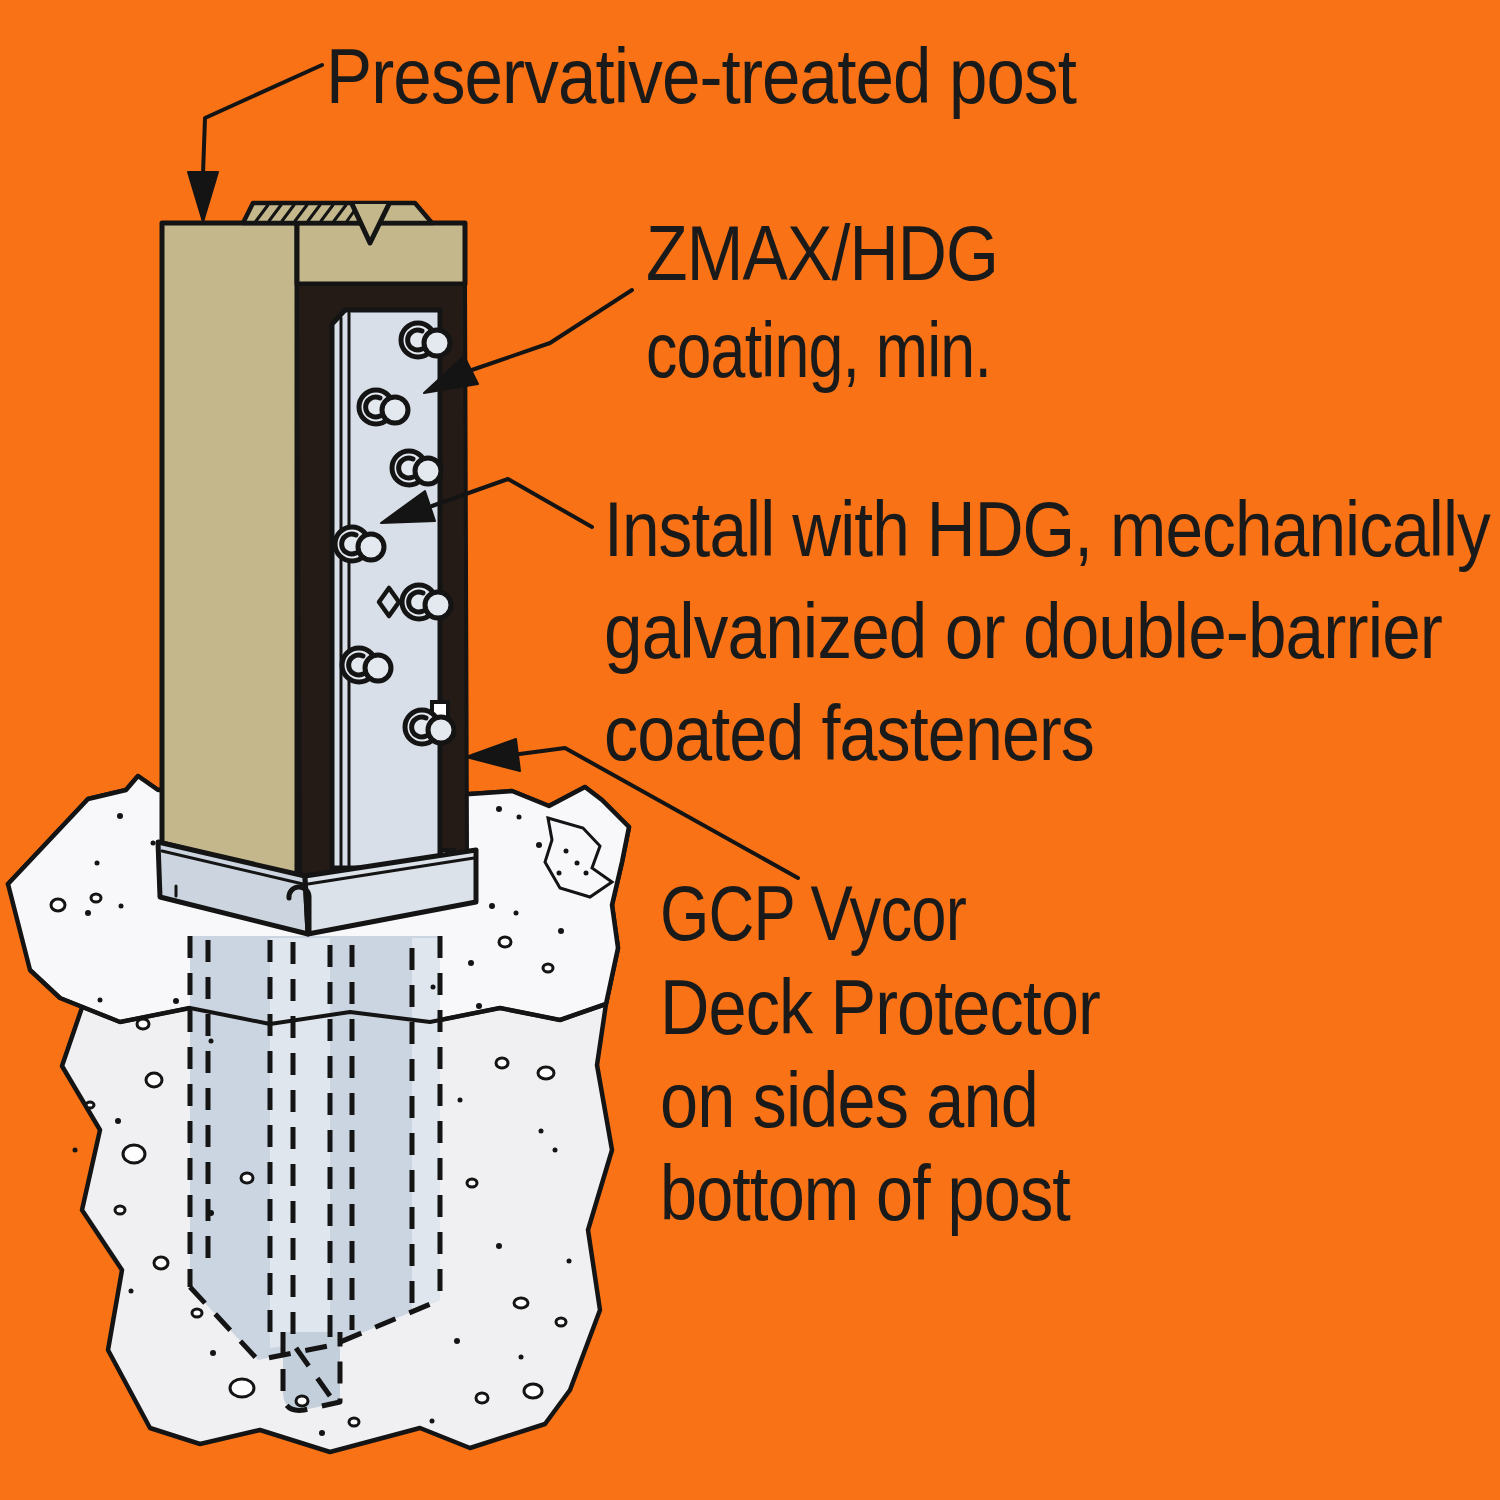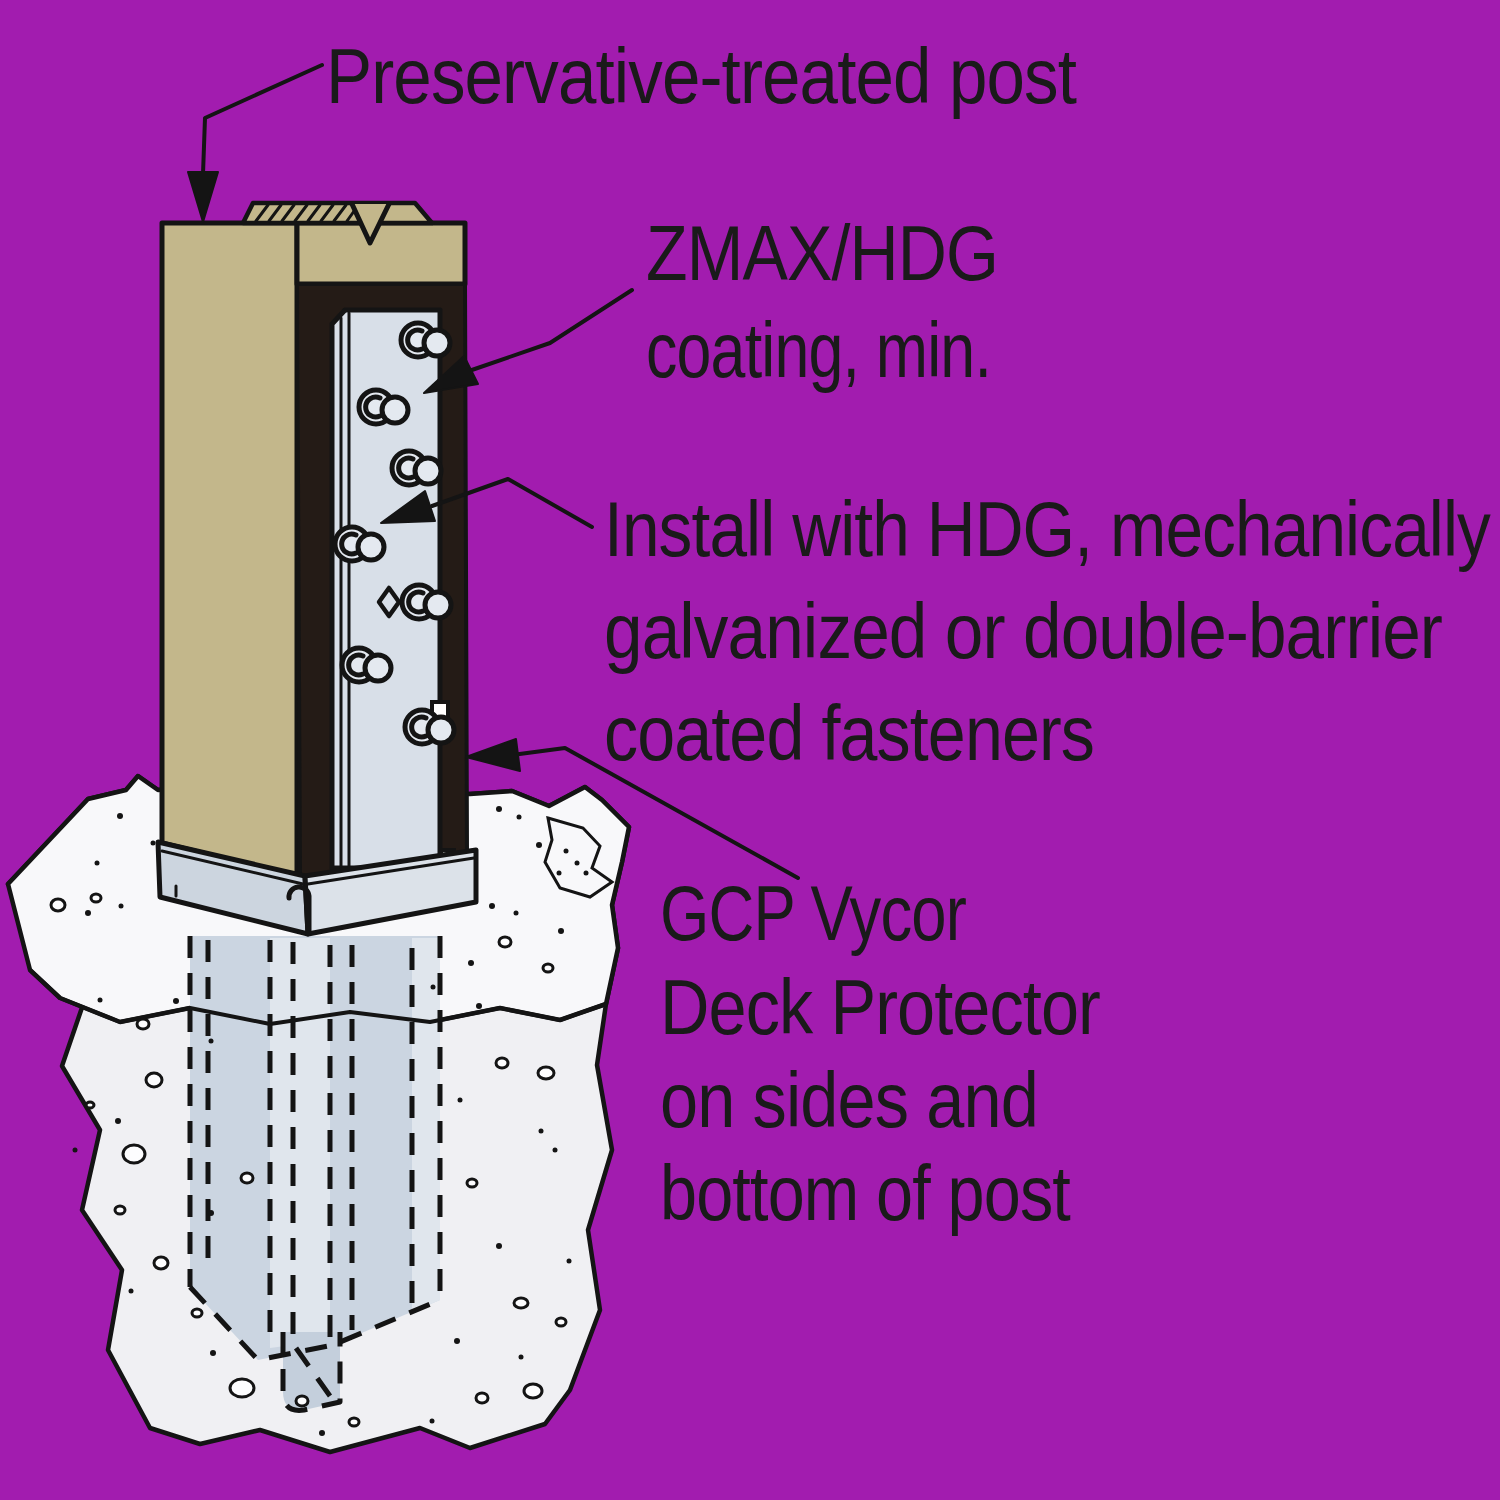--- a/index.html
+++ b/index.html
@@ -1,16 +1,16 @@
 <!DOCTYPE html>
 <html><head>
 <meta charset="utf-8">
 <style>
   html,body{margin:0;padding:0;background:#ffffff;}
-  .stage{width:1500px;height:1500px;position:relative;background:#a21caf;
+  .stage{width:1500px;height:1500px;position:relative;background:#f97316;
          font-family:"Liberation Sans",sans-serif;}
   svg{display:block;}
   .ln{stroke:#141414;stroke-width:5;fill:none;stroke-linejoin:round;stroke-linecap:round;}
   .ln4{stroke:#141414;stroke-width:4;fill:none;stroke-linejoin:round;stroke-linecap:round;}
   .thin{stroke:#141414;stroke-width:3;fill:none;stroke-linecap:round;}
   .dash{stroke:#141414;stroke-width:5;fill:none;stroke-linecap:butt;
         stroke-dasharray:22 15;stroke-linejoin:round;}
   .outline{stroke:#141414;stroke-width:5;stroke-linejoin:round;}
   .outline45{stroke:#141414;stroke-width:4.5;stroke-linejoin:round;}
   .pebble{fill:#fdfdfe;stroke:#141414;stroke-width:3;}

